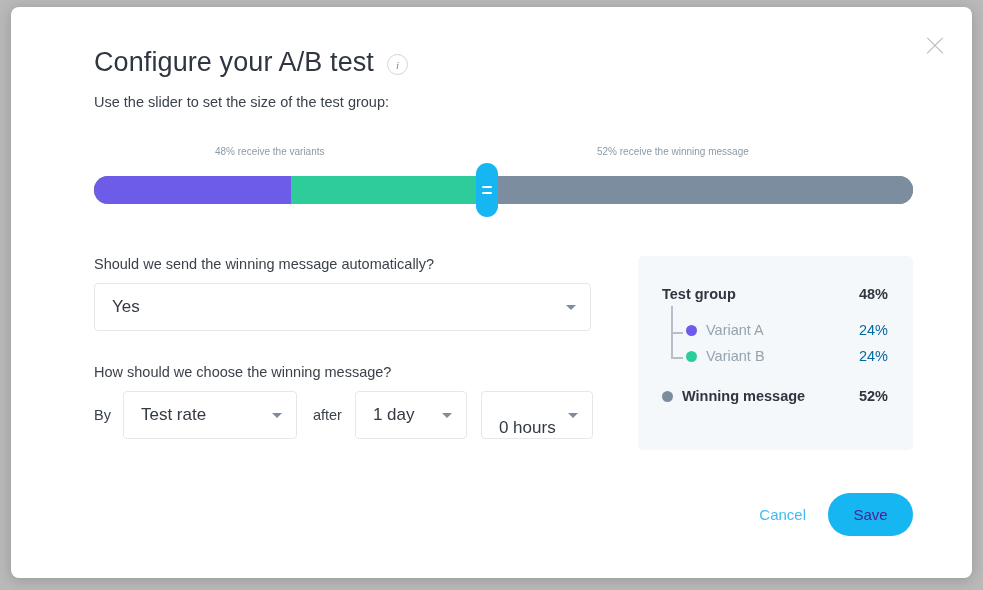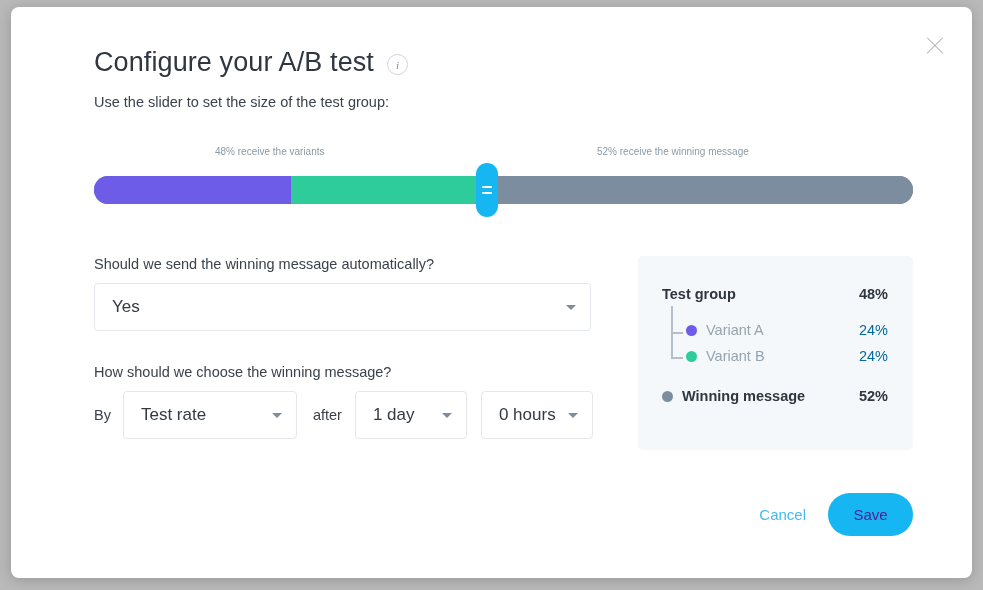--- a/index.html
+++ b/index.html
@@ -206,21 +206,21 @@
     display: flex;
     align-items: center;
     margin-top: 11px;
   }
   .inline-text {
     font-size: 14.5px;
     color: #3b424b;
   }
   .sel-metric { width: 174px; margin-left: 12px; }
   .sel-days   { width: 112px; margin-left: 13px; text-align: center; }
-  .sel-hours  { width: 112px; margin-left: 14px; }
+  .sel-hours  { width: 112px; margin-left: 14px; align-items: flex-end; }
   .after-text { margin-left: 16px; }
 
   
   .summary {
     position: absolute;
     left: 627px;
     top: 249px;
     width: 275px;
     height: 194px;
     background: #f4f8fa;

